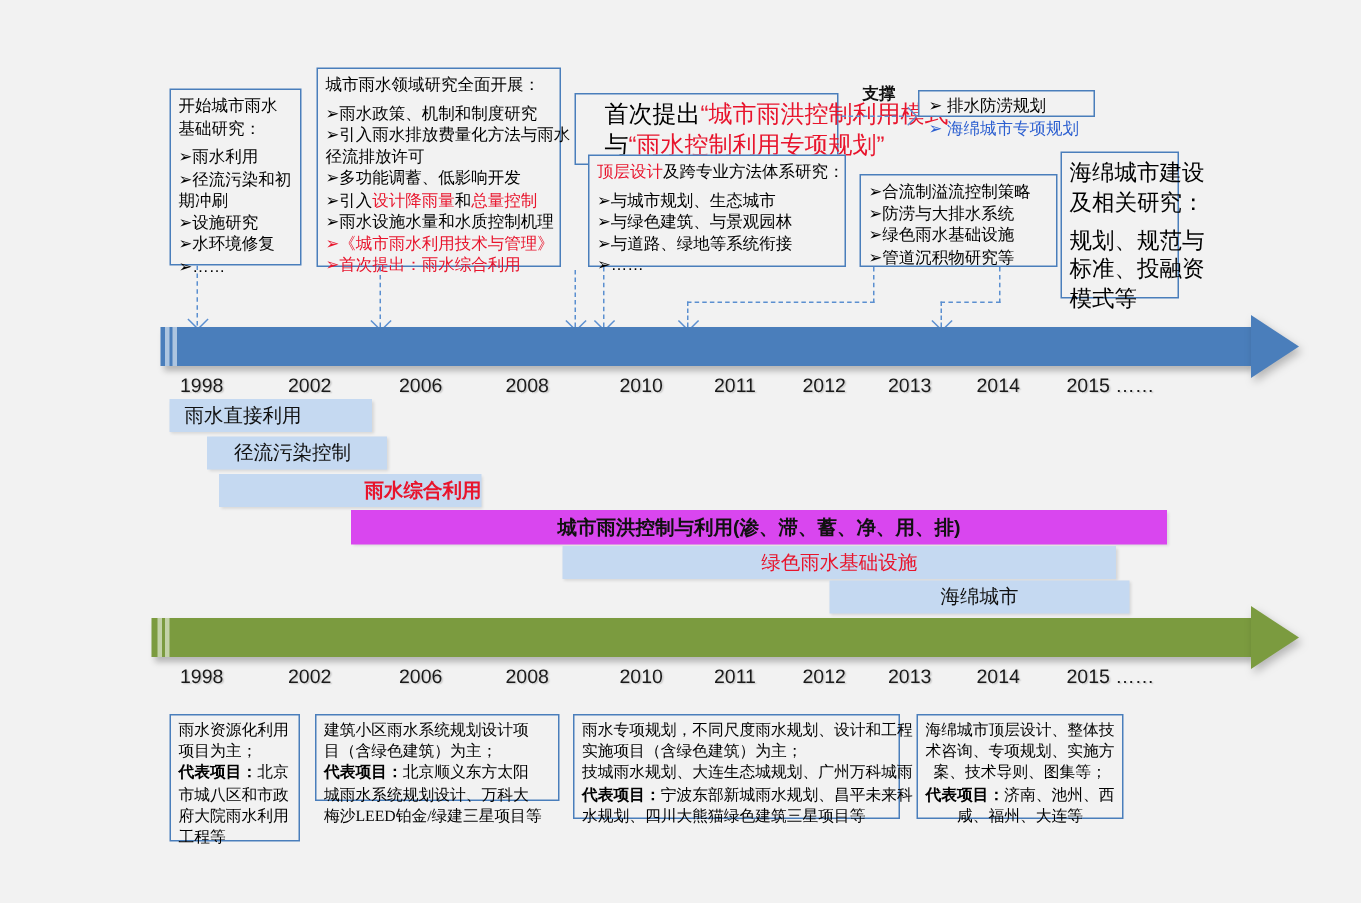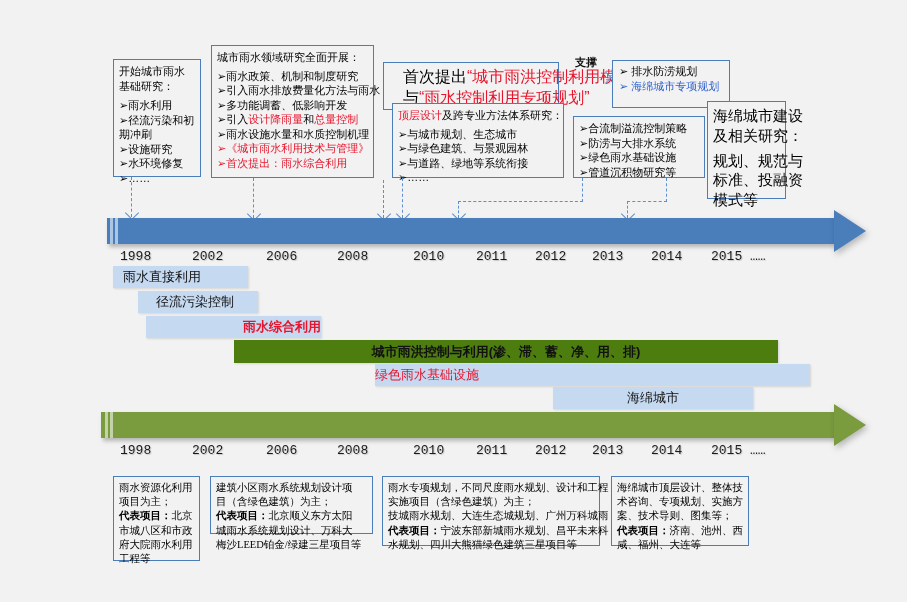--- a/index.html
+++ b/index.html
@@ -44,21 +44,21 @@
   .axis-blue .head{border-left:32px solid #4a7ebb;filter:drop-shadow(2px 3px 3px rgba(0,0,0,.25));}
   .axis-blue .cap{background:#ffffff;opacity:.55;}
 
   .axis-green .bar{background:#7b9b3f;box-shadow:2px 3px 4px rgba(0,0,0,.25);}
   .axis-green .head{border-left:32px solid #7b9b3f;filter:drop-shadow(2px 3px 3px rgba(0,0,0,.25));}
   .axis-green .cap{background:#ffffff;opacity:.55;}
 
   
   .year{
     position:absolute;
-    font-family:Liberation Mono, monospace;
+    font-family:Liberation Sans, sans-serif;
     font-size:13px;color:#1a1a1a;white-space:nowrap;
     text-shadow:1px 1px 1px rgba(0,0,0,.18);
   }
 
   
   .pbar{
     position:absolute;
     box-sizing:border-box;
     font-size:13px;
     color:#111;
@@ -101,20 +101,21 @@
     <div class="ln">➢设施研究</div>
     <div class="ln">➢水环境修复</div>
     <div class="ln">➢……</div>
   </div>
 
   <div class="box" style="left:211px;top:45px;width:163px;height:133px;font-size:11px;">
     <div class="ln">城市雨水领域研究全面开展：</div>
     <div style="height:4px"></div>
     <div class="ln">➢雨水政策、机制和制度研究</div>
     <div class="ln">➢引入雨水排放费量化方法与雨水</div>
+    <div class="ln">径流排放许可</div>
     <div class="ln">➢多功能调蓄、低影响开发</div>
     <div class="ln">
       <span>➢引入</span><span class="red">设计降雨量</span><span>和</span><span class="red">总量控制</span>
     </div>
     <div class="ln">➢雨水设施水量和水质控制机理</div>
     <div class="ln red">➢《城市雨水利用技术与管理》</div>
     <div class="ln red">➢首次提出：雨水综合利用</div>
   </div>
 
   <div class="box" style="left:383px;top:62px;width:176px;height:48px;font-size:16px;padding:3px 19px;">
@@ -137,21 +138,21 @@
     <div class="ln">➢……</div>
   </div>
 
   <div class="box" style="left:573px;top:116px;width:132px;height:62px;font-size:11px;">
     <div class="ln">➢合流制溢流控制策略</div>
     <div class="ln">➢防涝与大排水系统</div>
     <div class="ln">➢绿色雨水基础设施</div>
     <div class="ln">➢管道沉积物研究等</div>
   </div>
 
-  <div class="box" style="left:612px;top:60px;width:118px;height:48px;font-size:11px;padding:3px 6px;">
+  <div class="box" style="left:612px;top:60px;width:118px;height:18px;font-size:11px;padding:3px 6px;">
     <div class="ln">➢ 排水防涝规划</div>
     <div class="ln blue">➢ 海绵城市专项规划</div>
   </div>
 
   <div class="box" style="left:707px;top:101px;width:79px;height:98px;font-size:15px;">
     <div class="ln">海绵城市建设</div>
     <div class="ln">及相关研究：</div>
     <div style="height:5px"></div>
     <div class="ln">规划、规范与</div>
     <div class="ln">标准、投融资</div>
@@ -207,25 +208,25 @@
   </div>
 
   <div class="pbar" style="left:138px;top:291px;width:120px;height:22px;background:#c5d9f1;justify-content:flex-start;padding-left:18px;">
     <span>径流污染控制</span>
   </div>
 
   <div class="pbar" style="left:146px;top:316px;width:175px;height:22px;background:#c5d9f1;justify-content:flex-end;color:#e8142c;font-weight:bold;">
     <span>雨水综合利用</span>
   </div>
 
-  <div class="pbar" style="left:234px;top:340px;width:544px;height:23px;background:#4d7c0f;justify-content:center;font-weight:bold;">
+  <div class="pbar" style="left:234px;top:340px;width:544px;height:23px;background:#d946ef;justify-content:center;font-weight:bold;">
     <span>城市雨洪控制与利用(渗、滞、蓄、净、用、排)</span>
   </div>
 
-  <div class="pbar" style="left:375px;top:364px;width:435px;height:22px;background:#c5d9f1;color:#e8142c;">
+  <div class="pbar" style="left:375px;top:364px;width:369px;height:22px;background:#c5d9f1;justify-content:center;color:#e8142c;">
     <span>绿色雨水基础设施</span>
   </div>
 
   <div class="pbar" style="left:553px;top:387px;width:200px;height:22px;background:#c5d9f1;justify-content:center;">
     <span>海绵城市</span>
   </div>
 
   <div class="axis axis-green" style="left:101px;top:412px;width:766px;">
     <div class="bar" style="width:733px;"></div>
     <div class="head" style="left:733px;"></div>
@@ -262,21 +263,21 @@
   </div>
 
   <div class="box b-serif" style="left:382px;top:476px;width:218px;height:70px;font-size:10.5px;line-height:1.35;">
     <div class="ln">雨水专项规划，不同尺度雨水规划、设计和工程</div>
     <div class="ln">实施项目（含绿色建筑）为主；</div>
     <div class="ln">技城雨水规划、大连生态城规划、广州万科城雨</div>
     <div class="ln"><span class="bold">代表项目：</span><span>宁波东部新城雨水规划、昌平未来科</span></div>
     <div class="ln">水规划、四川大熊猫绿色建筑三星项目等</div>
   </div>
 
-  <div class="box b-serif" style="left:611px;top:476px;width:138px;height:70px;font-size:10.5px;line-height:1.35;">
+  <div class="box b-serif" style="left:611px;top:476px;width:138px;height:70px;font-size:10.5px;line-height:1.35;text-align:center;">
     <div class="ln">海绵城市顶层设计、整体技</div>
     <div class="ln">术咨询、专项规划、实施方</div>
     <div class="ln">案、技术导则、图集等；</div>
     <div class="ln"><span class="bold">代表项目：</span><span>济南、池州、西</span></div>
     <div class="ln">咸、福州、大连等</div>
   </div>
 
 </div>
 
 </body></html>

